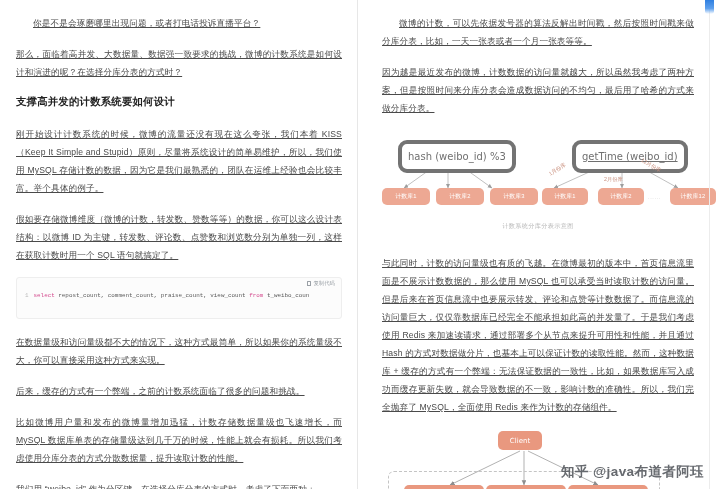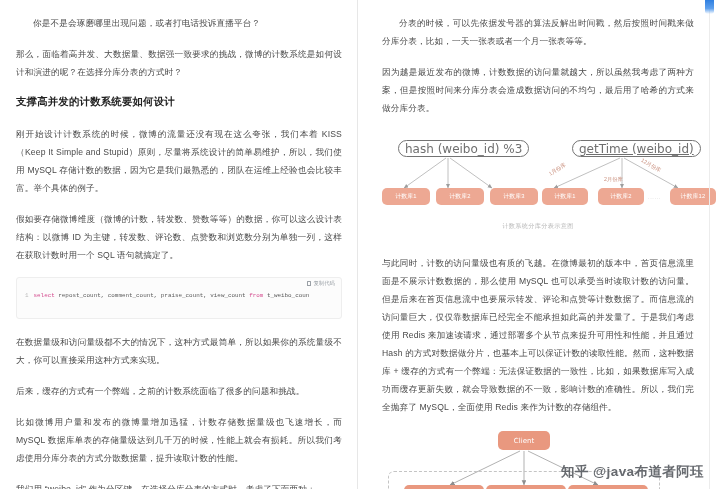--- a/index.html
+++ b/index.html
@@ -48,20 +48,21 @@
     z-index: 5;
   }
 
   p.para {
     margin: 0 0 13px 0;
     font-size: 8.6px;
     line-height: 18px;
     color: #4a4a4a;
     text-align: justify;
     letter-spacing: 0.15px;
+    text-decoration: underline;
   }
   p.para.indent { text-indent: 17px; }
   h3.section-heading {
     margin: 6px 0 14px 0;
     font-size: 10.4px;
     font-weight: bold;
     line-height: 17px;
     color: #222222;
     letter-spacing: 0.2px;
     font-family: Liberation Mono, monospace;
@@ -113,29 +114,29 @@
   .shard-caption {
     position: absolute;
     left: 0; right: 0; top: 92px;
     text-align: center;
     font-size: 6.2px;
     color: #b9b9b9;
     letter-spacing: 0.3px;
   }
   .node-fn {
     position: absolute;
-    border: 1px solid #737373;
+    border: 4px solid #737373;
     border-radius: 9px;
     background: #ffffff;
-    height: 17px;
+    height: 33px;
     display: flex;
     align-items: center;
     justify-content: center;
     font-family: "DejaVu Sans", sans-serif;
-    font-size: 12px;
+    font-size: 10px;
     color: #6f6f6f;
     white-space: nowrap;
     padding: 0 6px;
   }
   .node-db {
     position: absolute;
     height: 17px;
     border-radius: 5px;
     background: #eda893;
     display: flex;
@@ -162,21 +163,21 @@
 
   
   .diagram-redis {
     position: relative;
     margin: 4px 0 0 0;
     height: 150px;
   }
   .redis-client {
     position: absolute;
     left: 116px; top: 2px;
-    width: 52px; height: 19px;
+    width: 44px; height: 19px;
     background: #e9987f;
     border-radius: 5px;
     display: flex; align-items: center; justify-content: center;
     color: #fff; font-size: 7px;
     font-family: "DejaVu Sans", sans-serif;
   }
   .redis-group {
     position: absolute;
     left: 6px;
     width: 272px;
@@ -248,21 +249,21 @@
 
     <p class="para">比如微博用户量和发布的微博量增加迅猛，计数存储数据量级也飞速增长，而 MySQL 数据库单表的存储量级达到几千万的时候，性能上就会有损耗。所以我们考虑使用分库分表的方式分散数据量，提升读取计数的性能。</p>
 
     <p class="para">我们用 “weibo_id” 作为分区键，在选择分库分表的方式时，考虑了下面两种：</p>
 
   </div>
 
   <div class="column col-right">
     <div class="spacer-top"></div>
 
-    <p class="para indent">分表的时候，可以先依据发号器的算法反解出时间戳，然后按照时间戳来做分库分表，比如，一天一张表或者一个月一张表等等。</p>
+    <p class="para indent">微博的计数，可以先依据发号器的算法反解出时间戳，然后按照时间戳来做分库分表，比如，一天一张表或者一个月一张表等等。</p>
 
     <p class="para">因为越是最近发布的微博，计数数据的访问量就越大，所以虽然我考虑了两种方案，但是按照时间来分库分表会造成数据访问的不均匀，最后用了哈希的方式来做分库分表。</p>
 
     <div class="diagram-shard">
       <svg class="dlines" width="312" height="92">
         <defs>
           <marker id="ah" markerWidth="7" markerHeight="7" refX="5.2" refY="2.6" orient="auto">
             <path d="M0,0 L5.5,2.6 L0,5.2 z" fill="#9e9e9e"></path>
           </marker>
         </defs>

